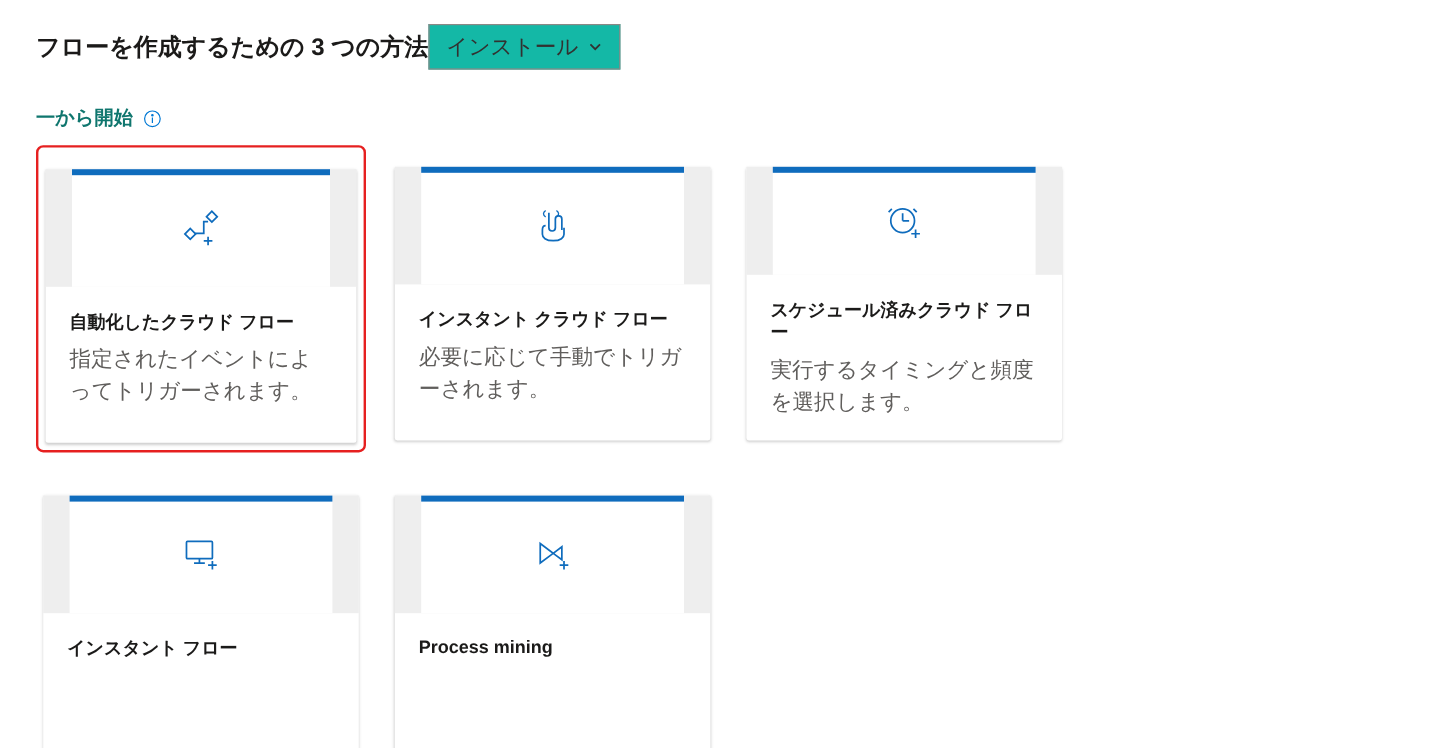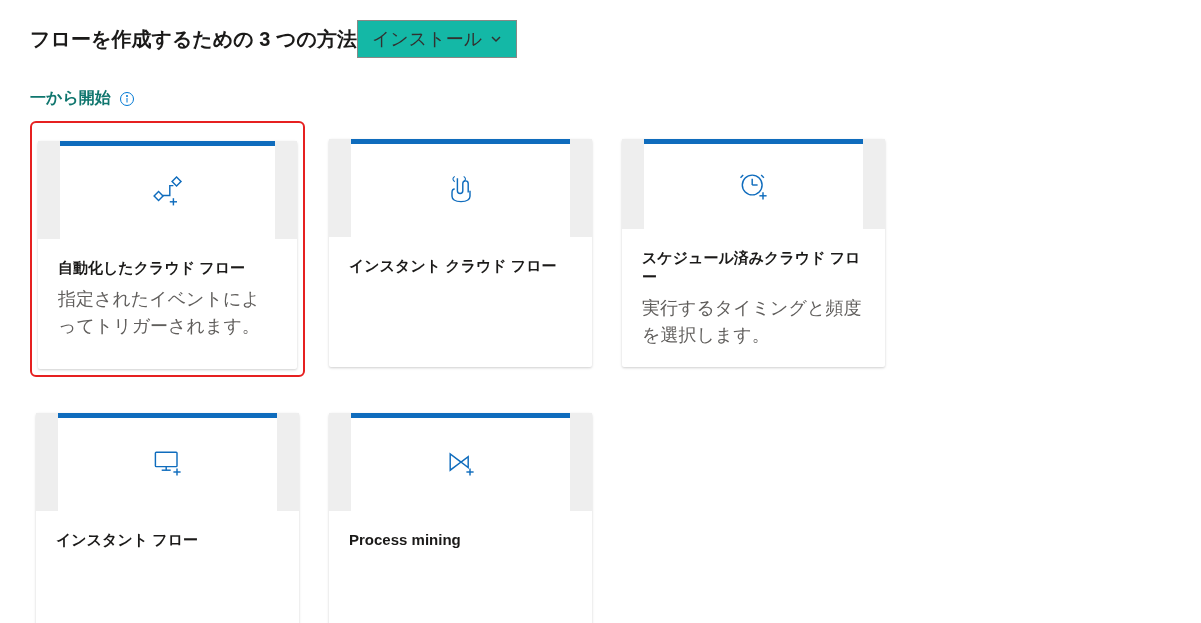--- a/index.html
+++ b/index.html
@@ -178,20 +178,21 @@
               <path d="M16 8 L16 22 C16 24 17 25 19 25 C21 25 22 24 22 22 L22 14 C22 12 23 11 25 11 C27 11 28 12 28 14 L28 24"></path>
               <path d="M13 20 C11 20 10 22 10 24 L10 28 C10 31 13 34 20 34 C27 34 30 31 30 28 L30 22"></path>
               <path d="M13 6 Q9 9 13 12" stroke-width="1.2"></path>
               <path d="M23 6 Q27 9 23 12" stroke-width="1.2"></path>
             </svg>
           </span>
         </div>
       </div>
       <div class="card-body">
         <div class="card-title">インスタント クラウド フロー</div>
+        <div class="card-desc">必要に応じて手動でトリガーされます。</div>
       </div>
     </div>
   </div>
 
   <div class="card-wrap">
     <div class="card">
       <div class="card-icon-area">
         <div class="card-icon-inner">
           <span>
             <svg viewBox="0 0 40 40" fill="none" stroke="currentColor" stroke-width="1.6">

